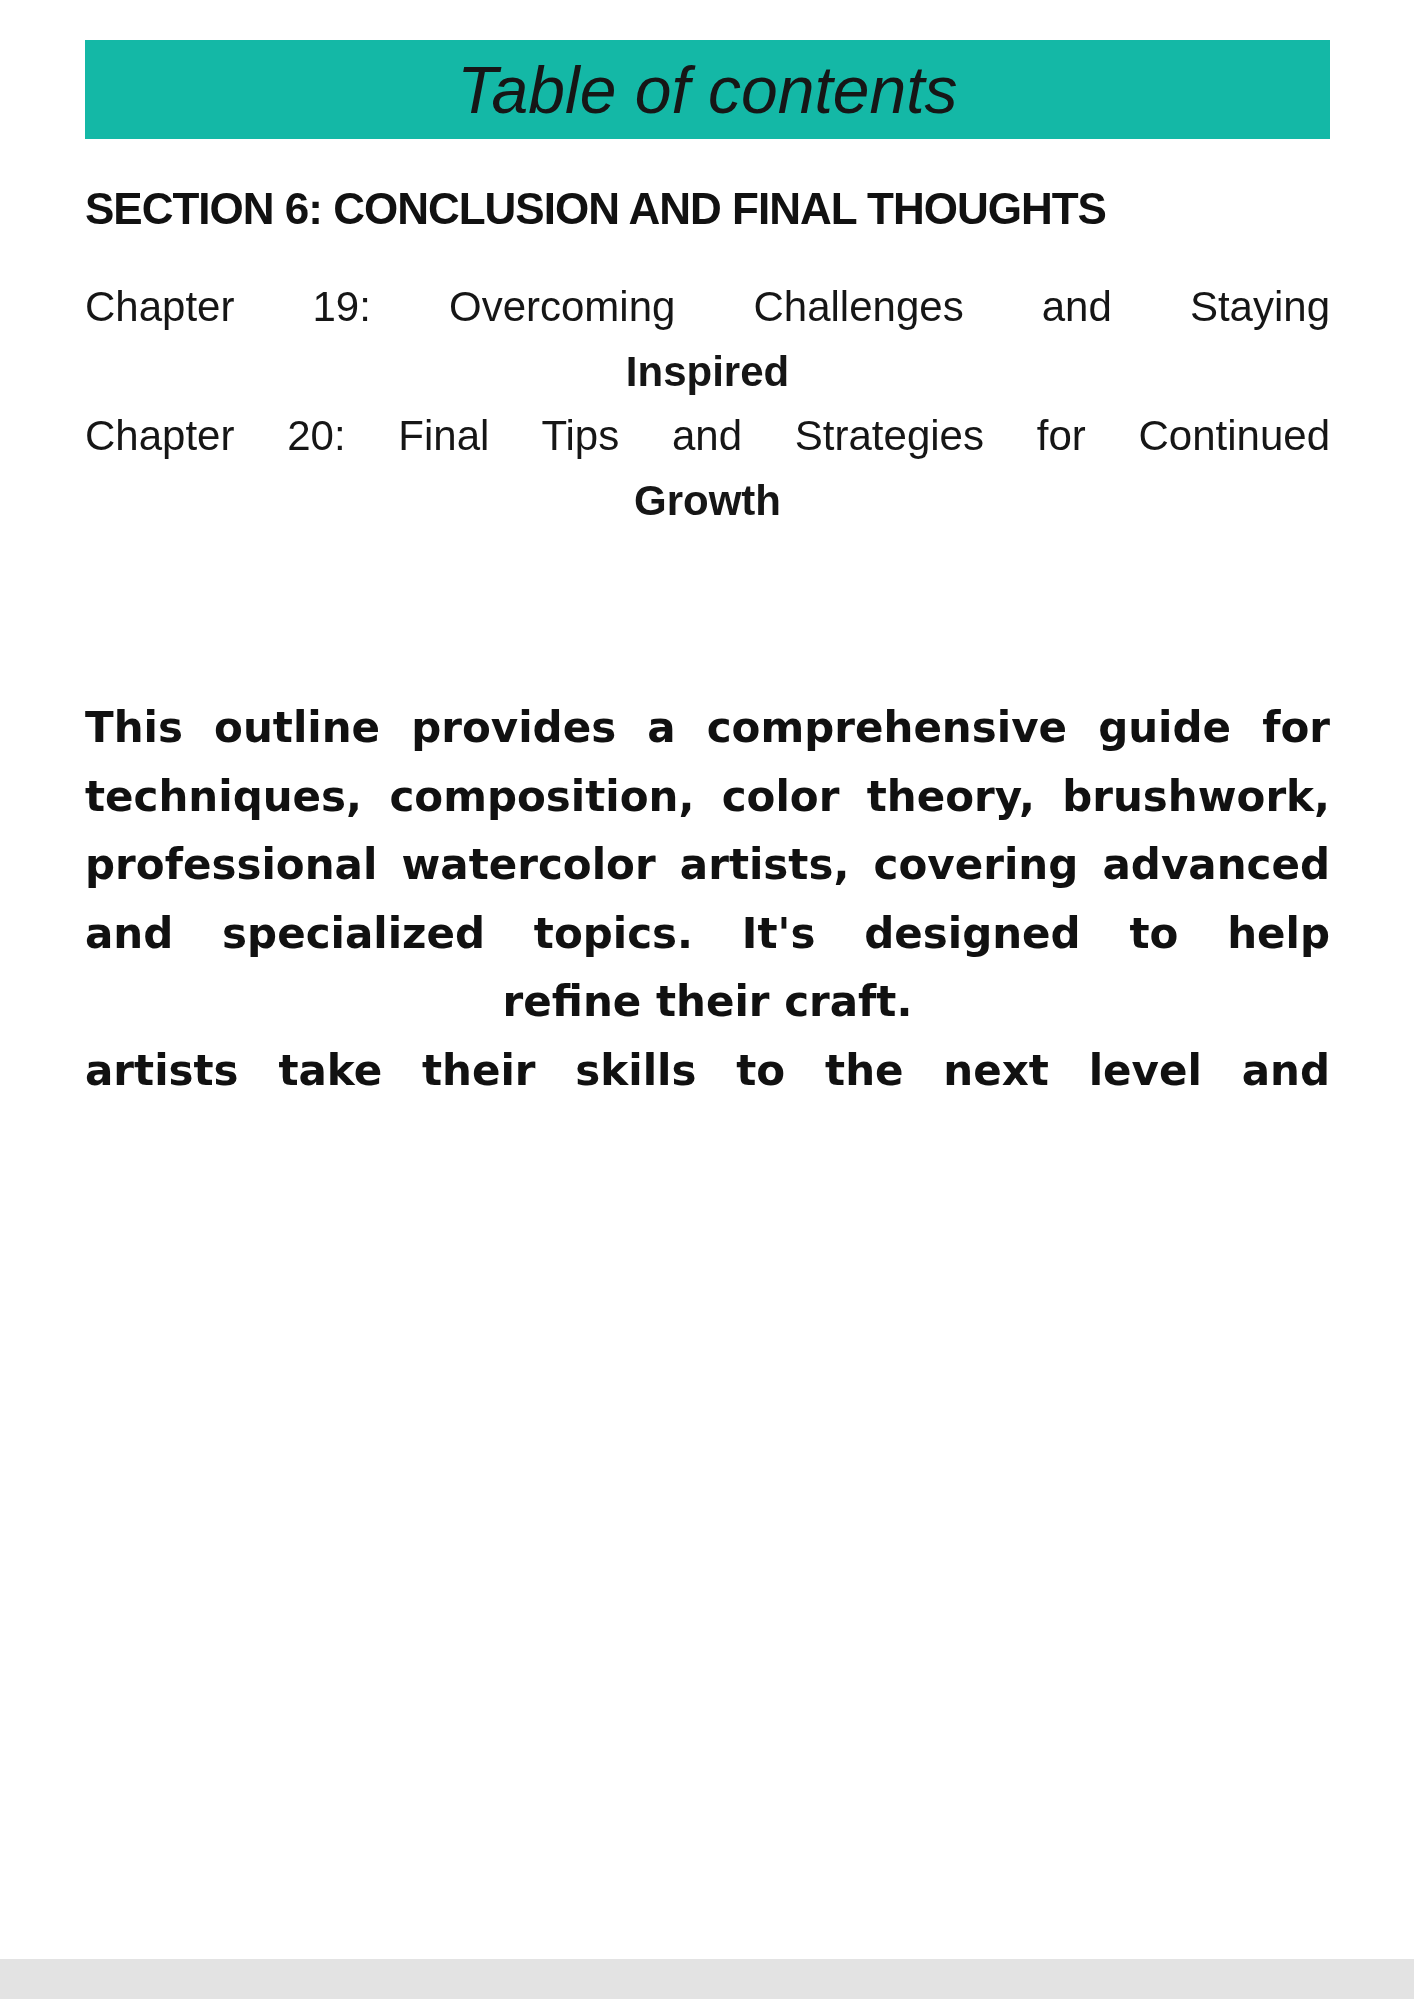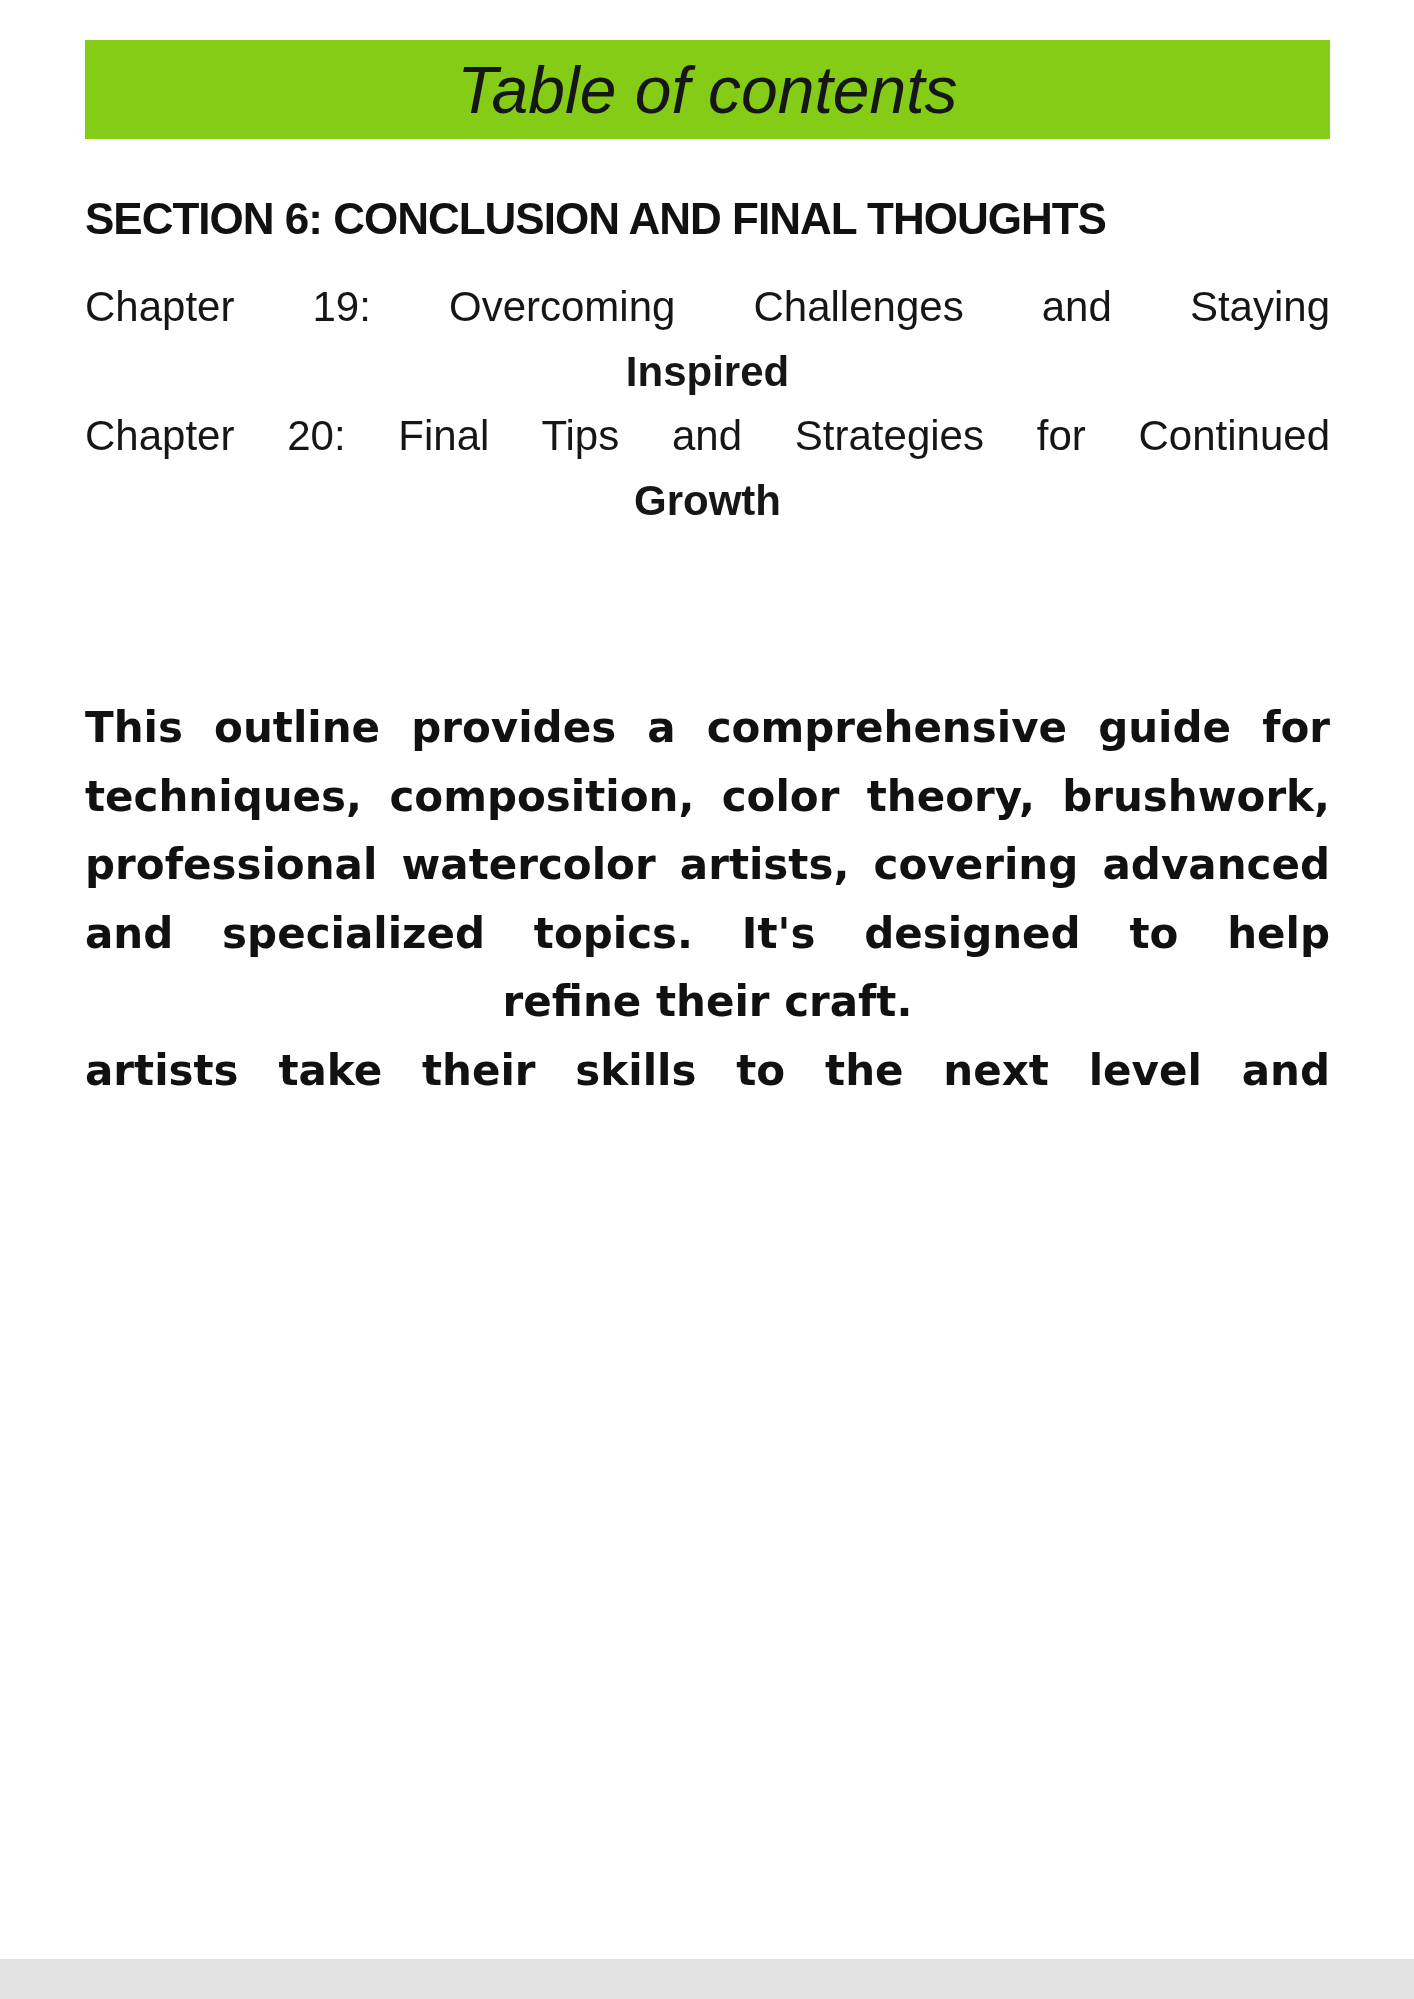--- a/index.html
+++ b/index.html
@@ -33,21 +33,21 @@
     font-style: italic;
     font-weight: 400;
     font-size: 66px;
     line-height: 1;
     color: #161616;
     white-space: nowrap;
   }
   .section-heading {
     position: absolute;
     left: 85px;
-    top: 197px;
+    top: 187px;
     margin: 0;
     font-family: "Liberation Sans", sans-serif;
     font-weight: 700;
     font-size: 44px;
     line-height: 1;
     letter-spacing: -1px;
     white-space: nowrap;
     color: #111111;
   }
   .chapter-list {
@@ -97,21 +97,21 @@
     width: 1414px;
     height: 40px;
     background: #e3e3e3;
   }
 </style>
 </head>
 <body>
 
 <div class="page">
 
-  <header class="title-band" style="background-color: #84cc16;">
+  <header class="title-band" style="background-color: #14b8a6;">
     <h1 class="page-title">Table of contents</h1>
   </header>
 
   <h2 class="section-heading">SECTION 6: CONCLUSION AND FINAL THOUGHTS</h2>
 
   <div class="chapter-list">
     <div class="line just">Chapter 19: Overcoming Challenges and Staying</div>
     <div class="line left">Inspired</div>
     <div class="line just">Chapter 20: Final Tips and Strategies for Continued</div>
     <div class="line left">Growth</div>

